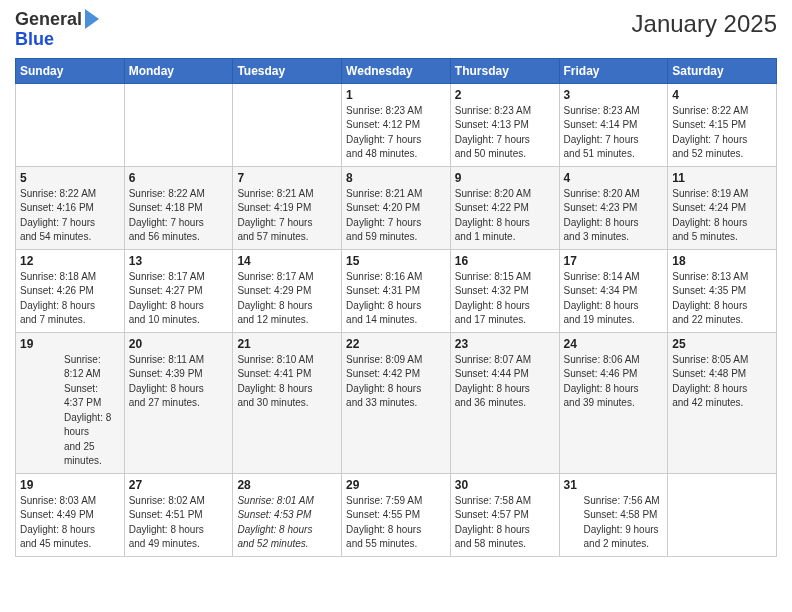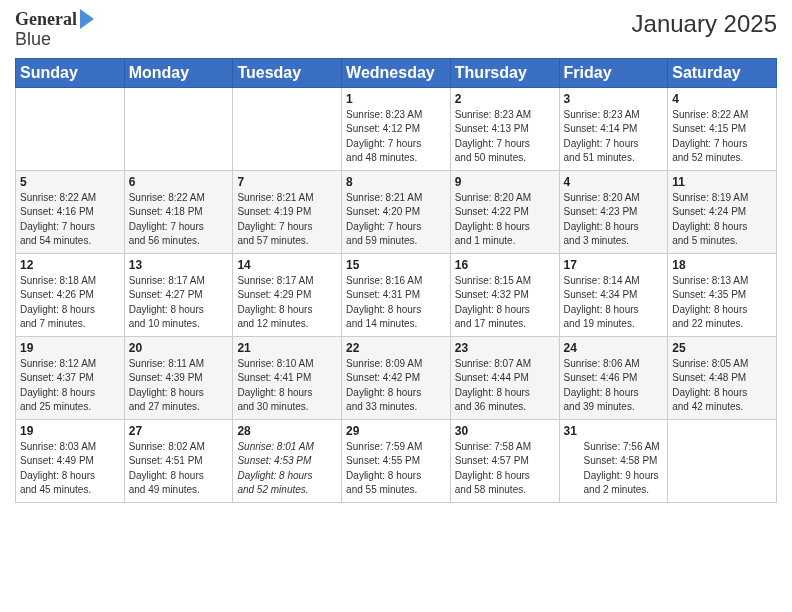--- a/index.html
+++ b/index.html
@@ -6,40 +6,40 @@
     body { font-family: Arial, sans-serif; background: #fff; width: 792px; height: 612px; overflow: hidden; }
     .container { width: 792px; padding: 10px 15px; }
     .header { display: flex; justify-content: space-between; align-items: flex-start; margin-bottom: 8px; }
     .logo { display: flex; align-items: center; }
     .logo-text { font-size: 18px; font-weight: bold; color: #333; line-height: 1.1; }
     .logo-arrow { width: 0; height: 0; border-top: 10px solid transparent; border-bottom: 10px solid transparent; border-left: 14px solid #4a90d9; margin-left: 3px; margin-top: -2px; }
     .title-block { text-align: right; }
     .month-title { font-size: 24px; font-weight: normal; color: #333; }
     .location { font-size: 14px; color: #555; }
     table { width: 100%; border-collapse: collapse; table-layout: fixed; }
-    thead th { background: #3a6fc4; color: #fff; font-size: 16px; font-weight: bold; padding: 5px 4px; text-align: left; border: 1px solid #2a5faa; }
+    thead th { background: #3a6fc4; color: #fff; font-size: 12px; font-weight: bold; padding: 5px 4px; text-align: left; border: 1px solid #2a5faa; }
     tbody td { vertical-align: top; border: 1px solid #ccc; padding: 4px 4px; font-size: 10px; color: #333; background: #fff; min-height: 70px; height: 80px; }
     tbody tr:nth-child(even) td { background: #f5f5f5; }
     .day-num { font-size: 12px; font-weight: bold; color: #222; margin-bottom: 2px; }
     .day-info { font-size: 10px; color: #333; line-height: 1.45; }
     .empty { background: #fff; }
     tbody tr:nth-child(even) .empty { background: #f5f5f5; }
   </style>
 </head>
 <body>
 
 <div class="container">
   <div class="header">
     <div class="logo">
       <div style="display:flex;flex-direction:column;align-items:flex-start;">
-        <div style="display:flex;align-items:center;font-family:Liberation Serif, serif;">
+        <div style="display:flex;align-items:center;">
           <span class="logo-text" style="color:#333;">General</span>
           <div class="logo-arrow"></div>
         </div>
-        <span class="logo-text" style="color:#404040;font-size:18px;font-weight:normal;">Blue</span>
+        <span class="logo-text" style="color:#1d4ed8;font-size:18px;font-weight:bold;">Blue</span>
       </div>
     </div>
     <div class="title-block">
       <div class="month-title">January 2025</div>
     </div>
   </div>
 
   <table>
     <thead>
       <tr>
@@ -184,21 +184,21 @@
             <div class="day-num">18</div>
             <div class="day-info" style="white-space: pre-line;">Sunrise: 8:13 AM
 Sunset: 4:35 PM
 Daylight: 8 hours
 and 22 minutes.</div>
           </td>
         </tr>
         <tr>
           <td>
             <div class="day-num">19</div>
-            <div class="day-info" style="white-space: pre-line;">Sunrise: 8:12 AM
+            <div class="day-info" style="white-space: pre-line; margin-left: 44px;">Sunrise: 8:12 AM
 Sunset: 4:37 PM
 Daylight: 8 hours
 and 25 minutes.</div>
           </td>
           <td>
             <div class="day-num">20</div>
             <div class="day-info" style="white-space: pre-line;">Sunrise: 8:11 AM
 Sunset: 4:39 PM
 Daylight: 8 hours
 and 27 minutes.</div>

